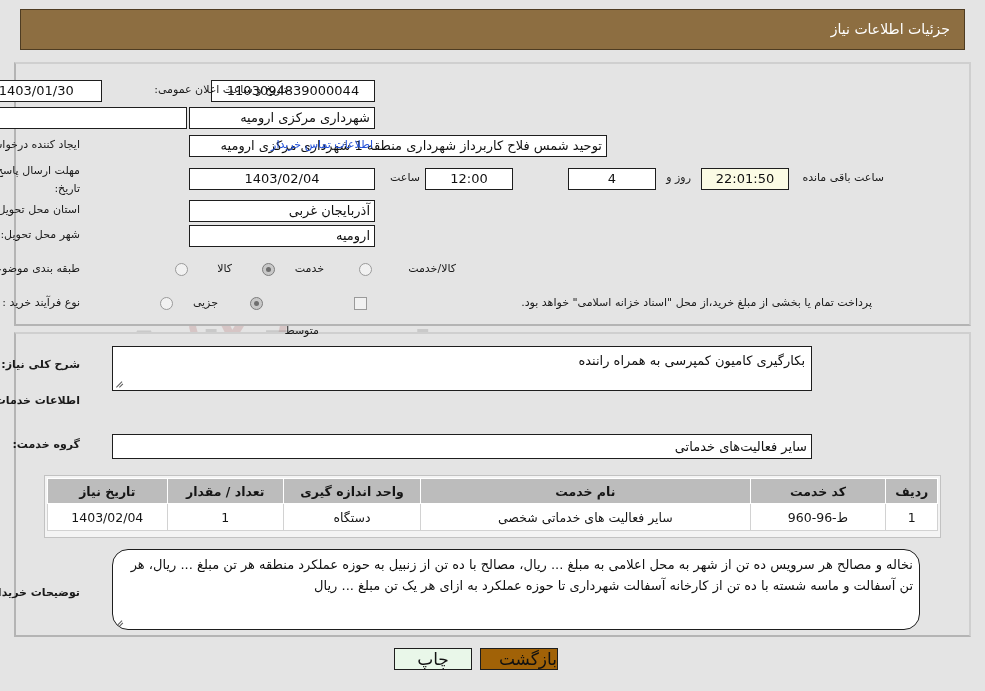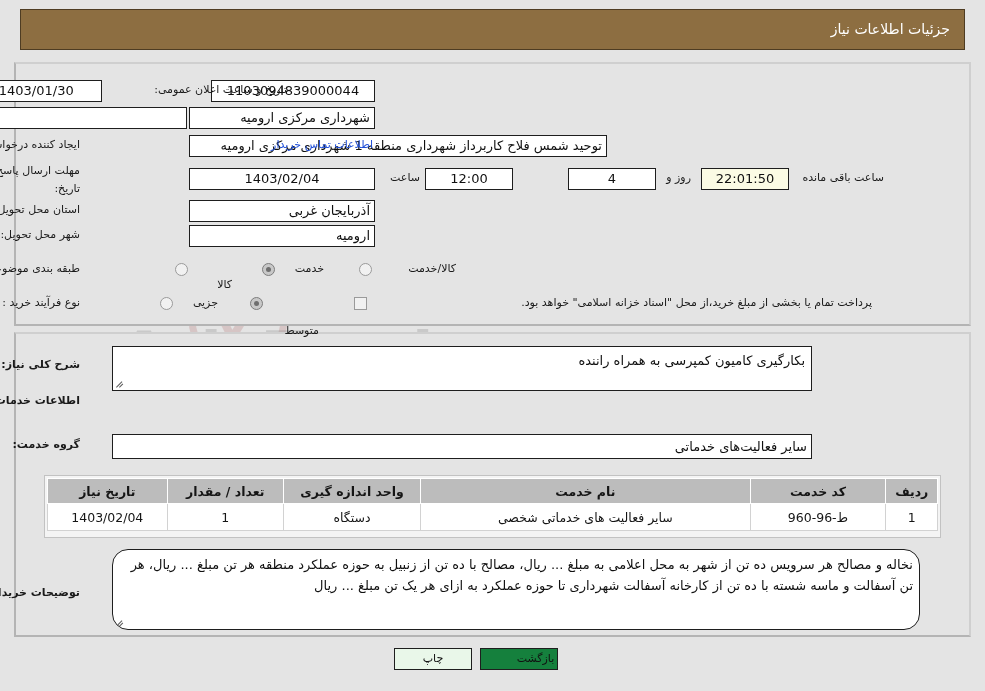--- a/index.html
+++ b/index.html
@@ -208,31 +208,31 @@
     border: 1px solid #c2c2c2;
     background: #f4f4f4;
     z-index: 11;
   }
 
   
   .btn {
     position: absolute;
     box-sizing: border-box;
     border: 1px solid #1e1e1e;
-    font-size: 11px;
+    font-size: 17px;
     color: #111111;
     height: 22px;
     line-height: 20px;
     text-align: center;
     cursor: pointer;
     z-index: 12;
     font-family: "DejaVu Sans", "Liberation Sans", sans-serif;
   }
   .btn.print  { background: #e9f7e9; }
-  .btn.back   { background: #15803d; padding-left: 33px; }
+  .btn.back   { background: #a16207; padding-left: 33px; }
 </style>
 </head>
 <body>
 
 <div id="page">
 
   <div class="watermark">
     <svg class="wm-shield" viewBox="0 0 104 118">
       <path d="M52 4 L98 20 L98 60 Q98 98 52 114 Q6 98 6 60 L6 20 Z" fill="none" stroke="rgba(190,140,140,0.35)" stroke-width="7"></path>
       <path d="M30 48 L46 80 L74 34" fill="none" stroke="rgba(190,140,140,0.35)" stroke-width="8"></path>
@@ -278,21 +278,21 @@
 
   <span class="lbl" style="right:905px; top:203px;">استان محل تحویل:</span>
   <div class="fld right" style="right:610px; top:200px; width:186px;">آذربایجان غربی</div>
 
   <span class="lbl" style="right:905px; top:228px;">شهر محل تحویل:</span>
   <div class="fld right" style="right:610px; top:225px; width:186px;">ارومیه</div>
 
   <span class="lbl" style="right:905px; top:262px;">طبقه بندی موضوعی:</span>
 
   <span class="radio" style="right:797px; top:263px;"></span>
-  <span class="lbl" style="right:753px; top:262px;margin-top:16px;">کالا</span>
+  <span class="lbl" style="right:753px; top:262px;">کالا</span>
 
   <span class="radio on" style="right:710px; top:263px;"></span>
   <span class="lbl" style="right:661px; top:262px;">خدمت</span>
 
   <span class="radio" style="right:613px; top:263px;"></span>
   <span class="lbl" style="right:529px; top:262px;">کالا/خدمت</span>
 
   <span class="lbl" style="right:905px; top:296px;">نوع فرآیند خرید :</span>
 
   <span class="radio" style="right:812px; top:297px;"></span>

